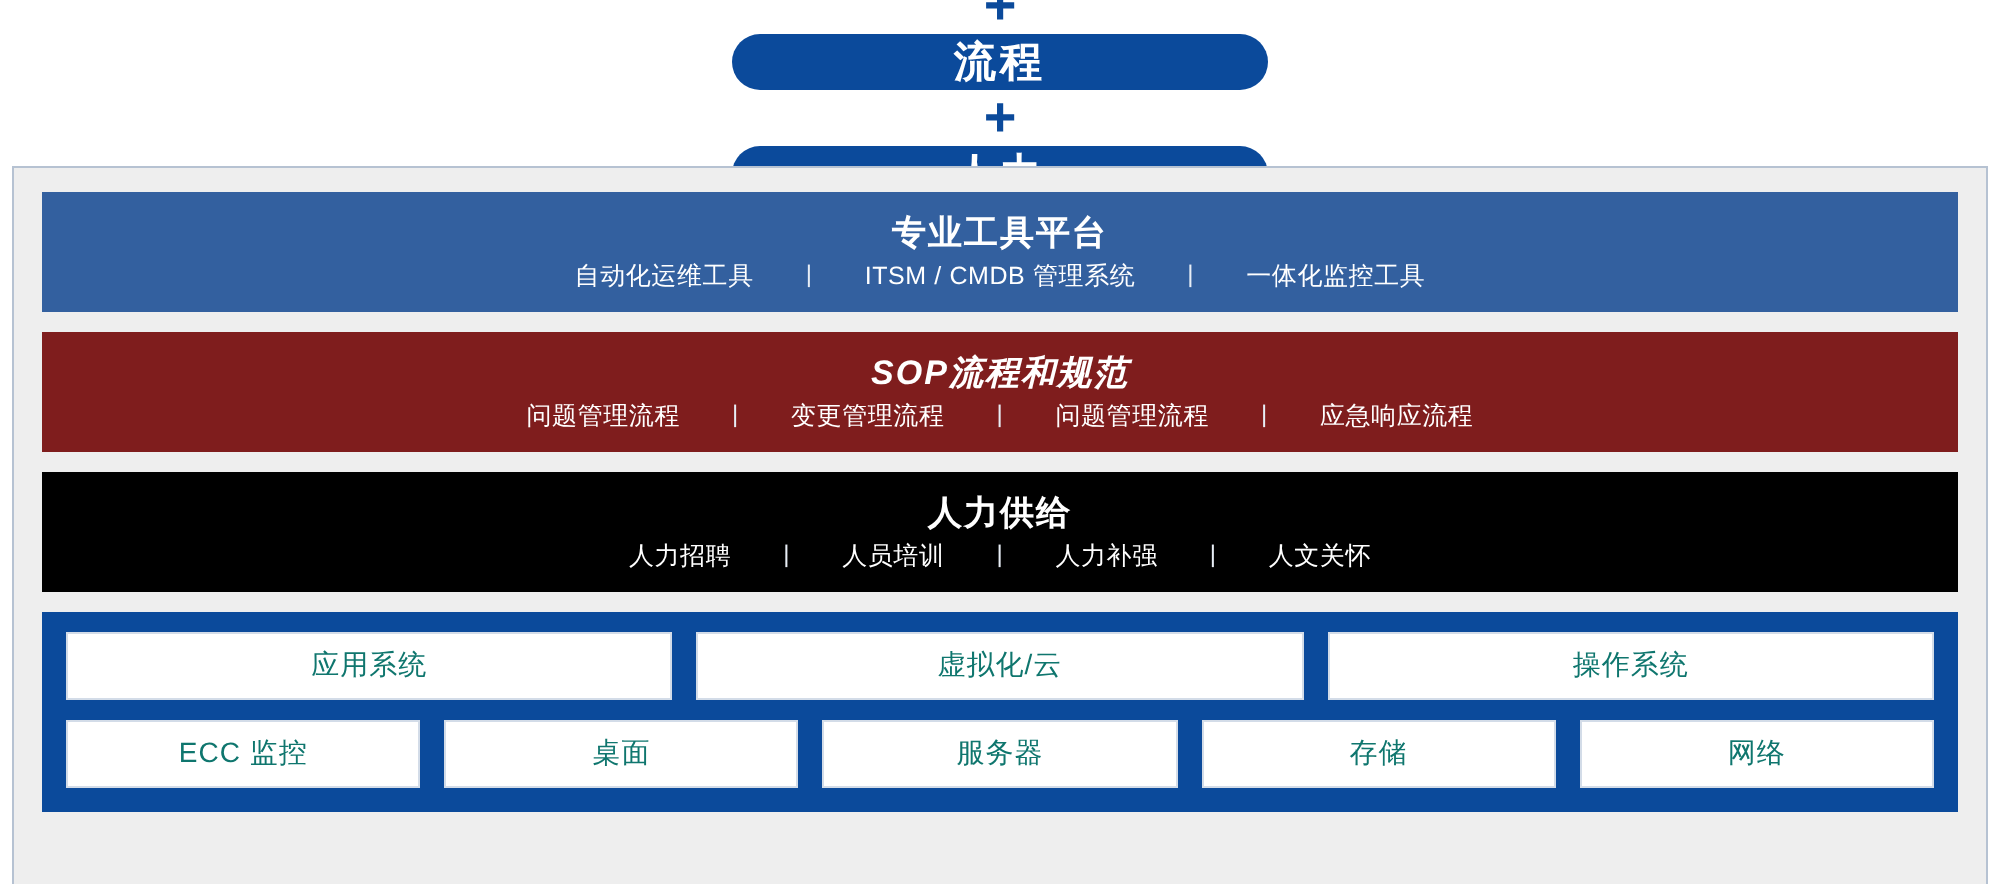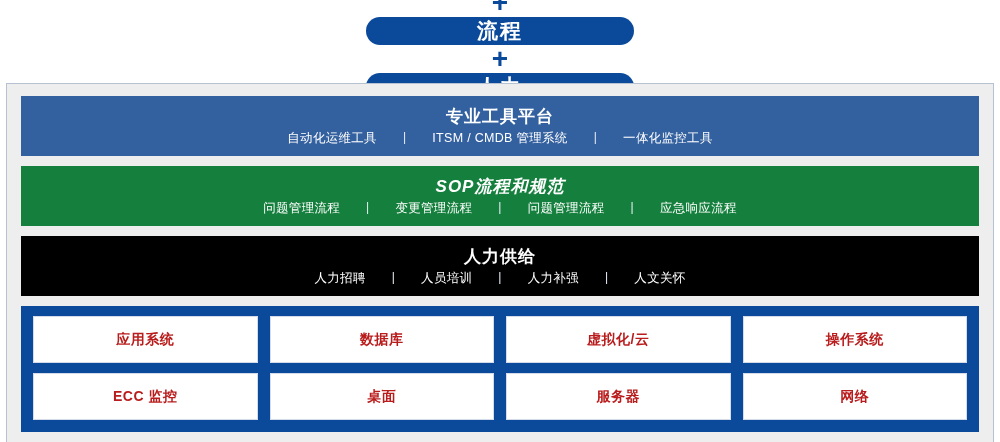--- a/index.html
+++ b/index.html
@@ -79,21 +79,21 @@
     height: 60px;
     box-sizing: border-box;
     margin-bottom: 10px;
     display: flex;
     flex-direction: column;
     align-items: center;
     justify-content: center;
     color: #ffffff;
   }
   .band-1 { background: #33609f; }
-  .band-2 { background: #15803d; }
+  .band-2 { background: #7f1d1d; }
   .band-3 { background: #000000; }
 
   .band-title {
     font-size: 17px;
     font-weight: bold;
     letter-spacing: 1px;
     line-height: 1.25;
     margin-bottom: 3px;
   }
   .band-title.italic {
@@ -128,32 +128,31 @@
   .infra-row {
     display: flex;
     gap: 12px;
     margin-bottom: 10px;
   }
   .infra-row:last-child {
     margin-bottom: 0;
   }
   .infra-box {
     flex: 1 1 0;
-    height: 47px;
+    height: 34px;
     background: #ffffff;
     border: 1px solid #d3dce8;
     box-sizing: border-box;
     display: flex;
     align-items: center;
     justify-content: center;
-    color: #b91c1c;
+    color: #0f766e;
     font-size: 14px;
     letter-spacing: 0.5px;
     white-space: nowrap;
-    font-weight: bold;
   }
 </style>
 </head>
 <body>
 
 <div class="page">
 
   <div class="header-row">
     <div class="pill">
       <span>工具</span>
@@ -203,26 +202,26 @@
         <span class="band-sep">|</span>
         <span class="band-item">人力补强</span>
         <span class="band-sep">|</span>
         <span class="band-item">人文关怀</span>
       </div>
     </div>
 
     <div class="infra">
       <div class="infra-row">
         <div class="infra-box">应用系统</div>
-        <div class="infra-box">数据库</div>
         <div class="infra-box">虚拟化/云</div>
         <div class="infra-box">操作系统</div>
       </div>
       <div class="infra-row">
         <div class="infra-box">ECC 监控</div>
         <div class="infra-box">桌面</div>
         <div class="infra-box">服务器</div>
+        <div class="infra-box">存储</div>
         <div class="infra-box">网络</div>
       </div>
     </div>
 
   </div>
 </div>
 
 </body></html>

